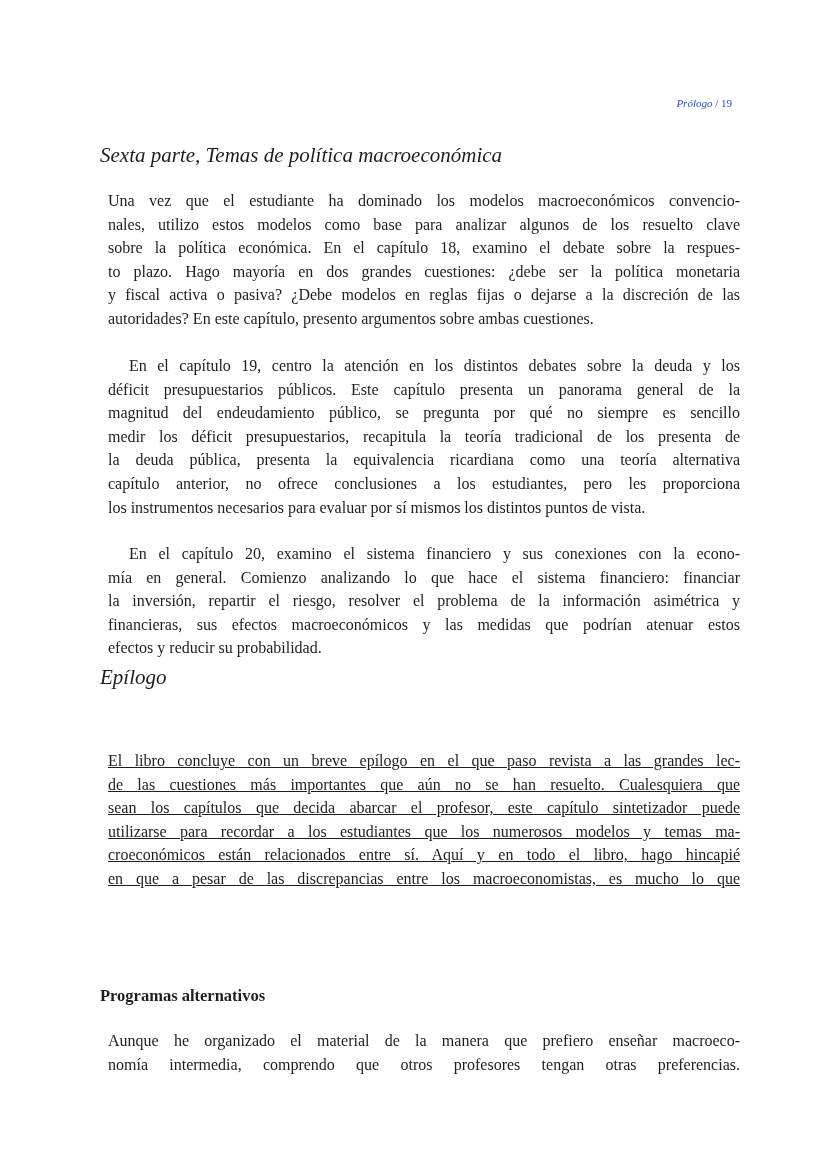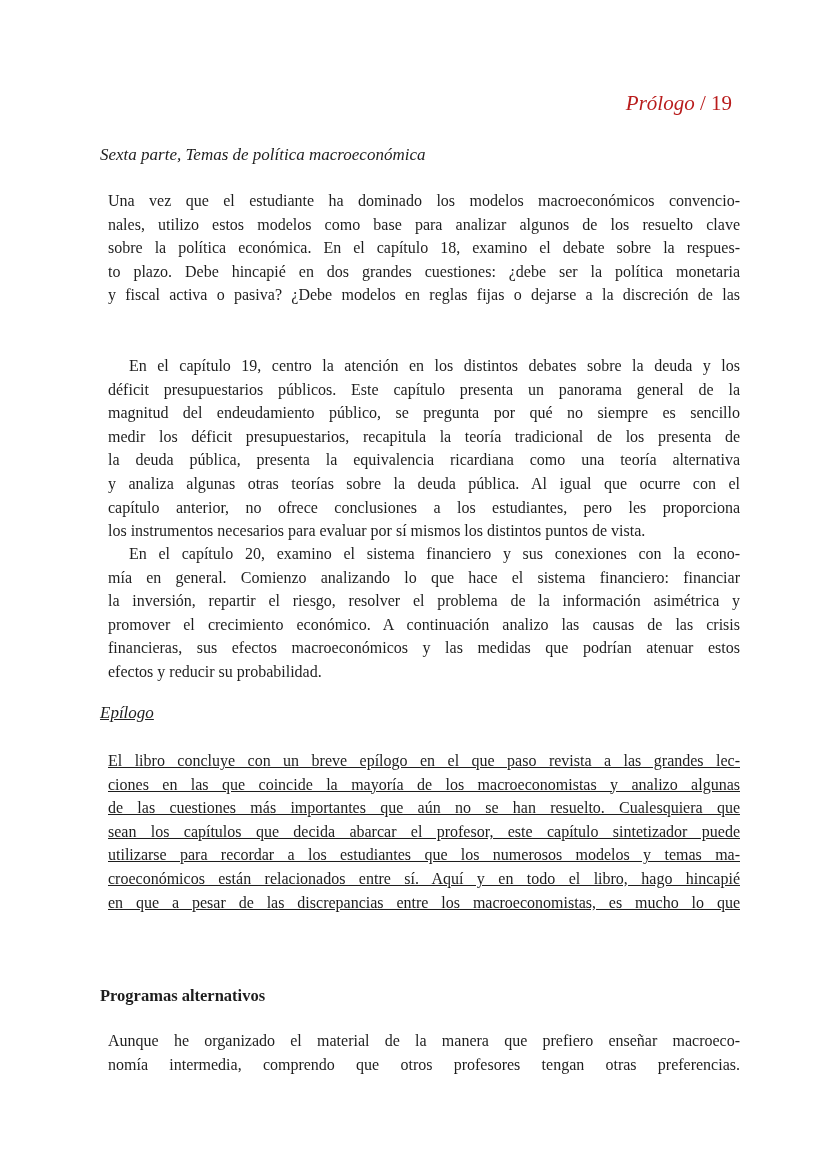--- a/index.html
+++ b/index.html
@@ -12,33 +12,33 @@
       height: 1168px;
       position: relative;
       overflow: hidden;
       font-family: "Liberation Serif", "DejaVu Serif", serif;
       color: #1e1e1e;
     }
     .running-head {
       position: absolute;
       top: 92px;
       right: 96px;
-      font-size: 21px;
+      font-size: 11px;
       line-height: 22px;
-      color: #b91c1c;
+      color: #1d4ed8;
     }
     .running-head .title { font-style: italic; }
     .block {
       position: absolute;
       left: 100px;
       width: 632px;
     }
     .subhead-italic {
       font-style: italic;
-      font-size: 17px;
+      font-size: 21px;
       line-height: 22px;
     }
     .subhead-bold {
       font-weight: bold;
       font-size: 16.5px;
       line-height: 22px;
     }
     .para {
       font-size: 16px;
       line-height: 23.6px;
@@ -62,49 +62,47 @@
 <div class="running-head">
   <span class="title">Prólogo</span><span> / </span><span>19</span>
 </div>
 
 <div class="block subhead-italic" style="top:144px;">Sexta parte, Temas de política macroeconómica</div>
 
 <div class="block para" style="top:189px;">
   <span class="line">Una vez que el estudiante ha dominado los modelos macroeconómicos convencio-</span>
   <span class="line">nales, utilizo estos modelos como base para analizar algunos de los resuelto clave</span>
   <span class="line">sobre la política económica. En el capítulo 18, examino el debate sobre la respues-</span>
-  <span class="line">to plazo. Debe hincapié en dos grandes cuestiones: ¿debe ser la política monetaria</span>
+  <span class="line">to plazo. Hago mayoría en dos grandes cuestiones: ¿debe ser la política monetaria</span>
   <span class="line">y fiscal activa o pasiva? ¿Debe modelos en reglas fijas o dejarse a la discreción de las</span>
+  <span class="line last">autoridades? En este capítulo, presento argumentos sobre ambas cuestiones.</span>
 </div>
 
 <div class="block para" style="top:354px;">
   <span class="line indent">En el capítulo 19, centro la atención en los distintos debates sobre la deuda y los</span>
   <span class="line">déficit presupuestarios públicos. Este capítulo presenta un panorama general de la</span>
   <span class="line">magnitud del endeudamiento público, se pregunta por qué no siempre es sencillo</span>
   <span class="line">medir los déficit presupuestarios, recapitula la teoría tradicional de los presenta de</span>
   <span class="line">la deuda pública, presenta la equivalencia ricardiana como una teoría alternativa</span>
-  <span class="line">y analiza algunas otras teorías sobre la deuda pública. Al igual que ocurre con el</span>
   <span class="line">capítulo anterior, no ofrece conclusiones a los estudiantes, pero les proporciona</span>
   <span class="line last">los instrumentos necesarios para evaluar por sí mismos los distintos puntos de vista.</span>
 </div>
 
 <div class="block para" style="top:542px;">
   <span class="line indent">En el capítulo 20, examino el sistema financiero y sus conexiones con la econo-</span>
   <span class="line">mía en general. Comienzo analizando lo que hace el sistema financiero: financiar</span>
   <span class="line">la inversión, repartir el riesgo, resolver el problema de la información asimétrica y</span>
-  <span class="line">promover el crecimiento económico. A continuación analizo las causas de las crisis</span>
   <span class="line">financieras, sus efectos macroeconómicos y las medidas que podrían atenuar estos</span>
   <span class="line last">efectos y reducir su probabilidad.</span>
 </div>
 
-<div class="block subhead-italic" style="top:702px;text-decoration:underline;">Epílogo</div>
+<div class="block subhead-italic" style="top:666px;">Epílogo</div>
 
 <div class="block para" style="top:749px;text-decoration:underline;">
   <span class="line">El libro concluye con un breve epílogo en el que paso revista a las grandes lec-</span>
-  <span class="line">ciones en las que coincide la mayoría de los macroeconomistas y analizo algunas</span>
   <span class="line">de las cuestiones más importantes que aún no se han resuelto. Cualesquiera que</span>
   <span class="line">sean los capítulos que decida abarcar el profesor, este capítulo sintetizador puede</span>
   <span class="line">utilizarse para recordar a los estudiantes que los numerosos modelos y temas ma-</span>
   <span class="line">croeconómicos están relacionados entre sí. Aquí y en todo el libro, hago hincapié</span>
   <span class="line">en que a pesar de las discrepancias entre los macroeconomistas, es mucho lo que</span>
 </div>
 
 <div class="block subhead-bold" style="top:985px;">Programas alternativos</div>
 
 <div class="block para" style="top:1029px;">

